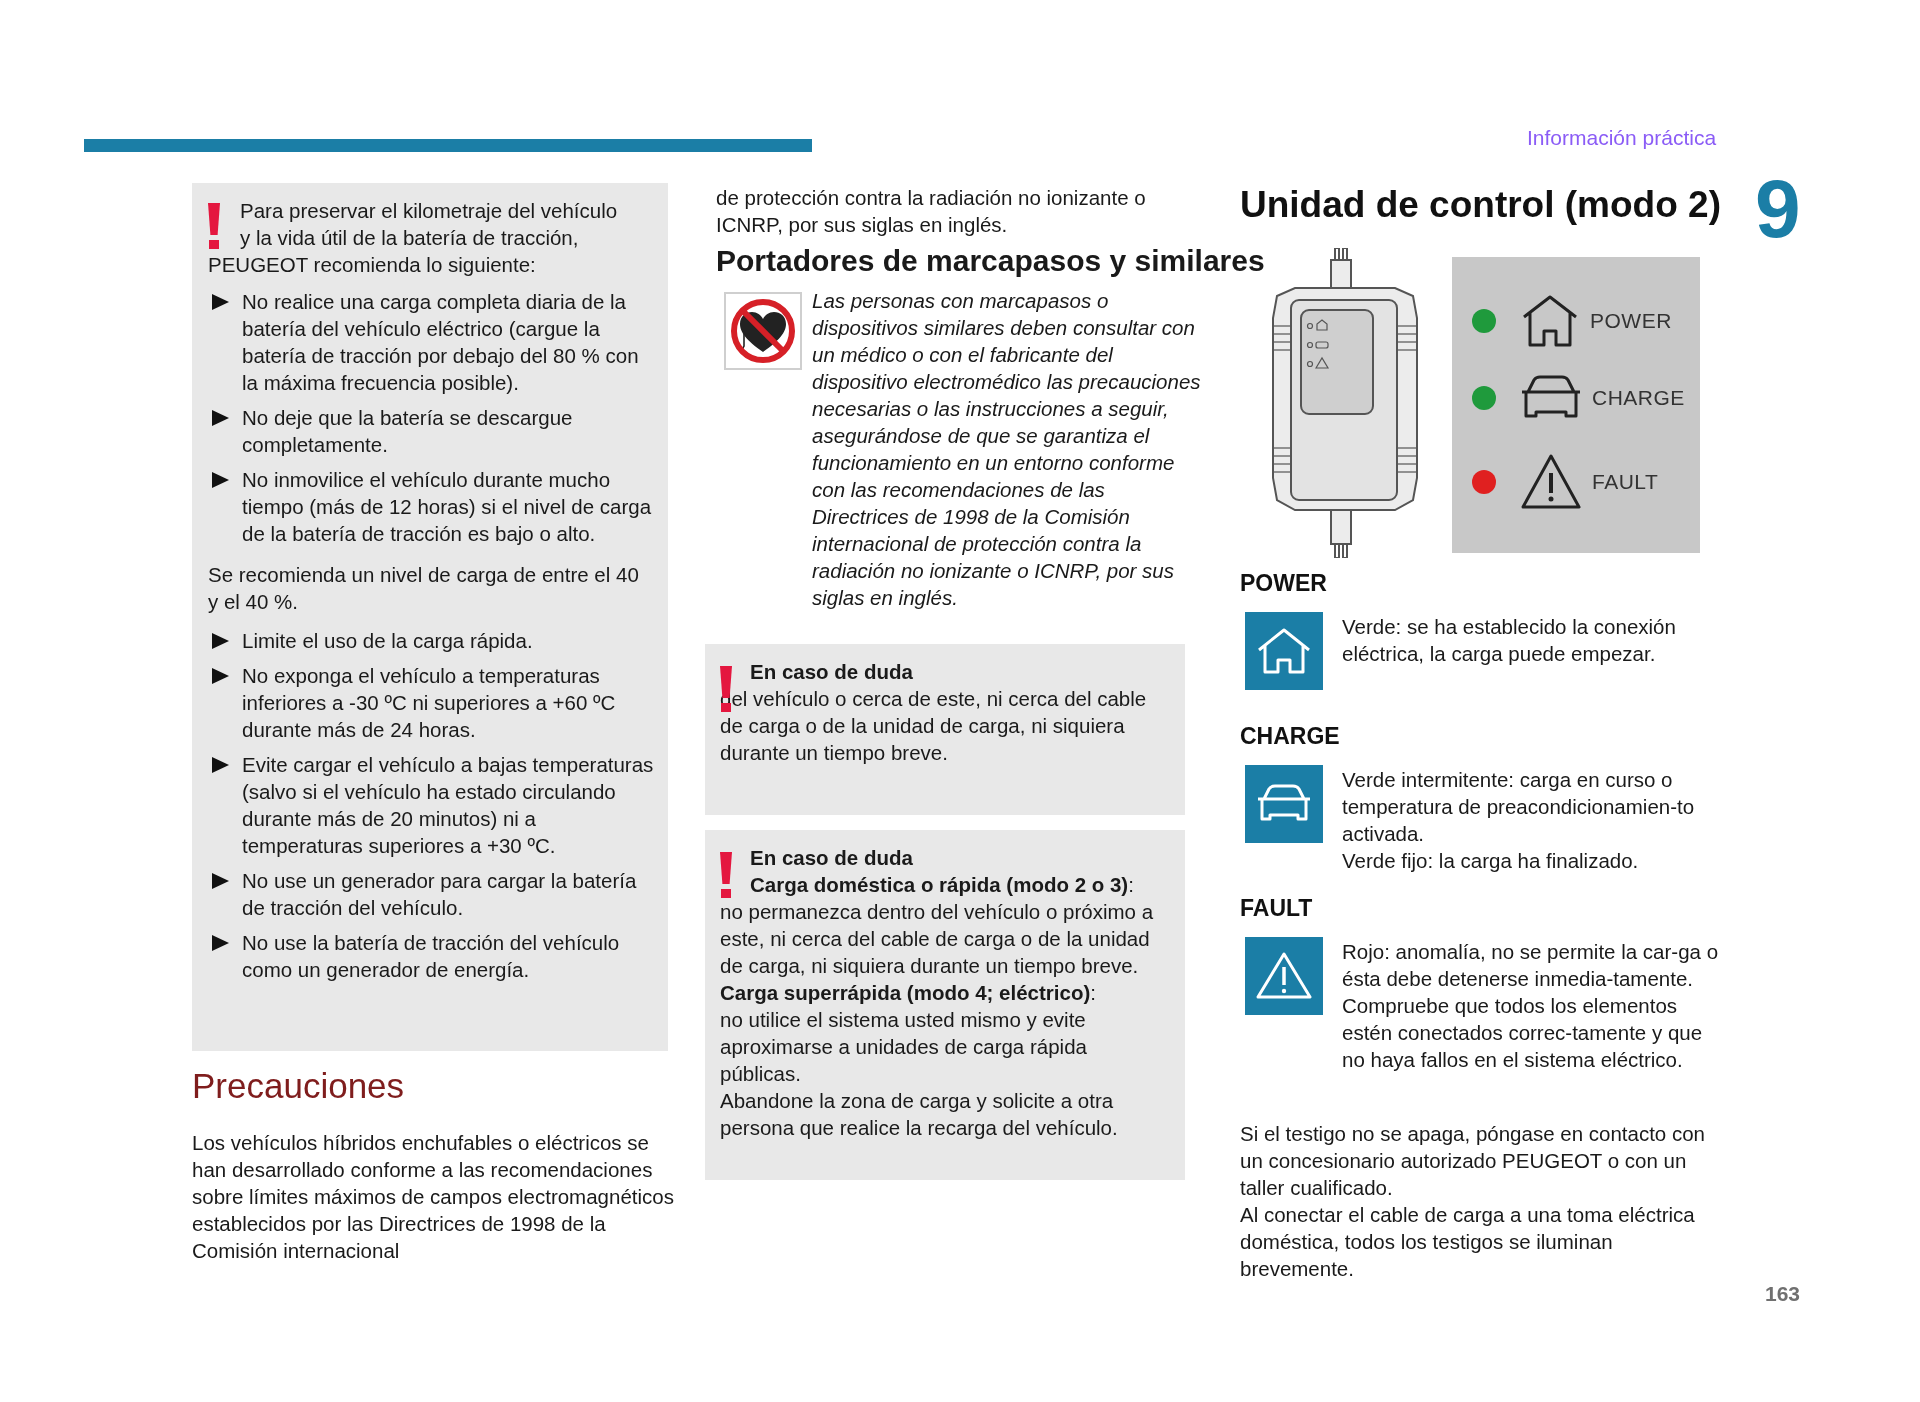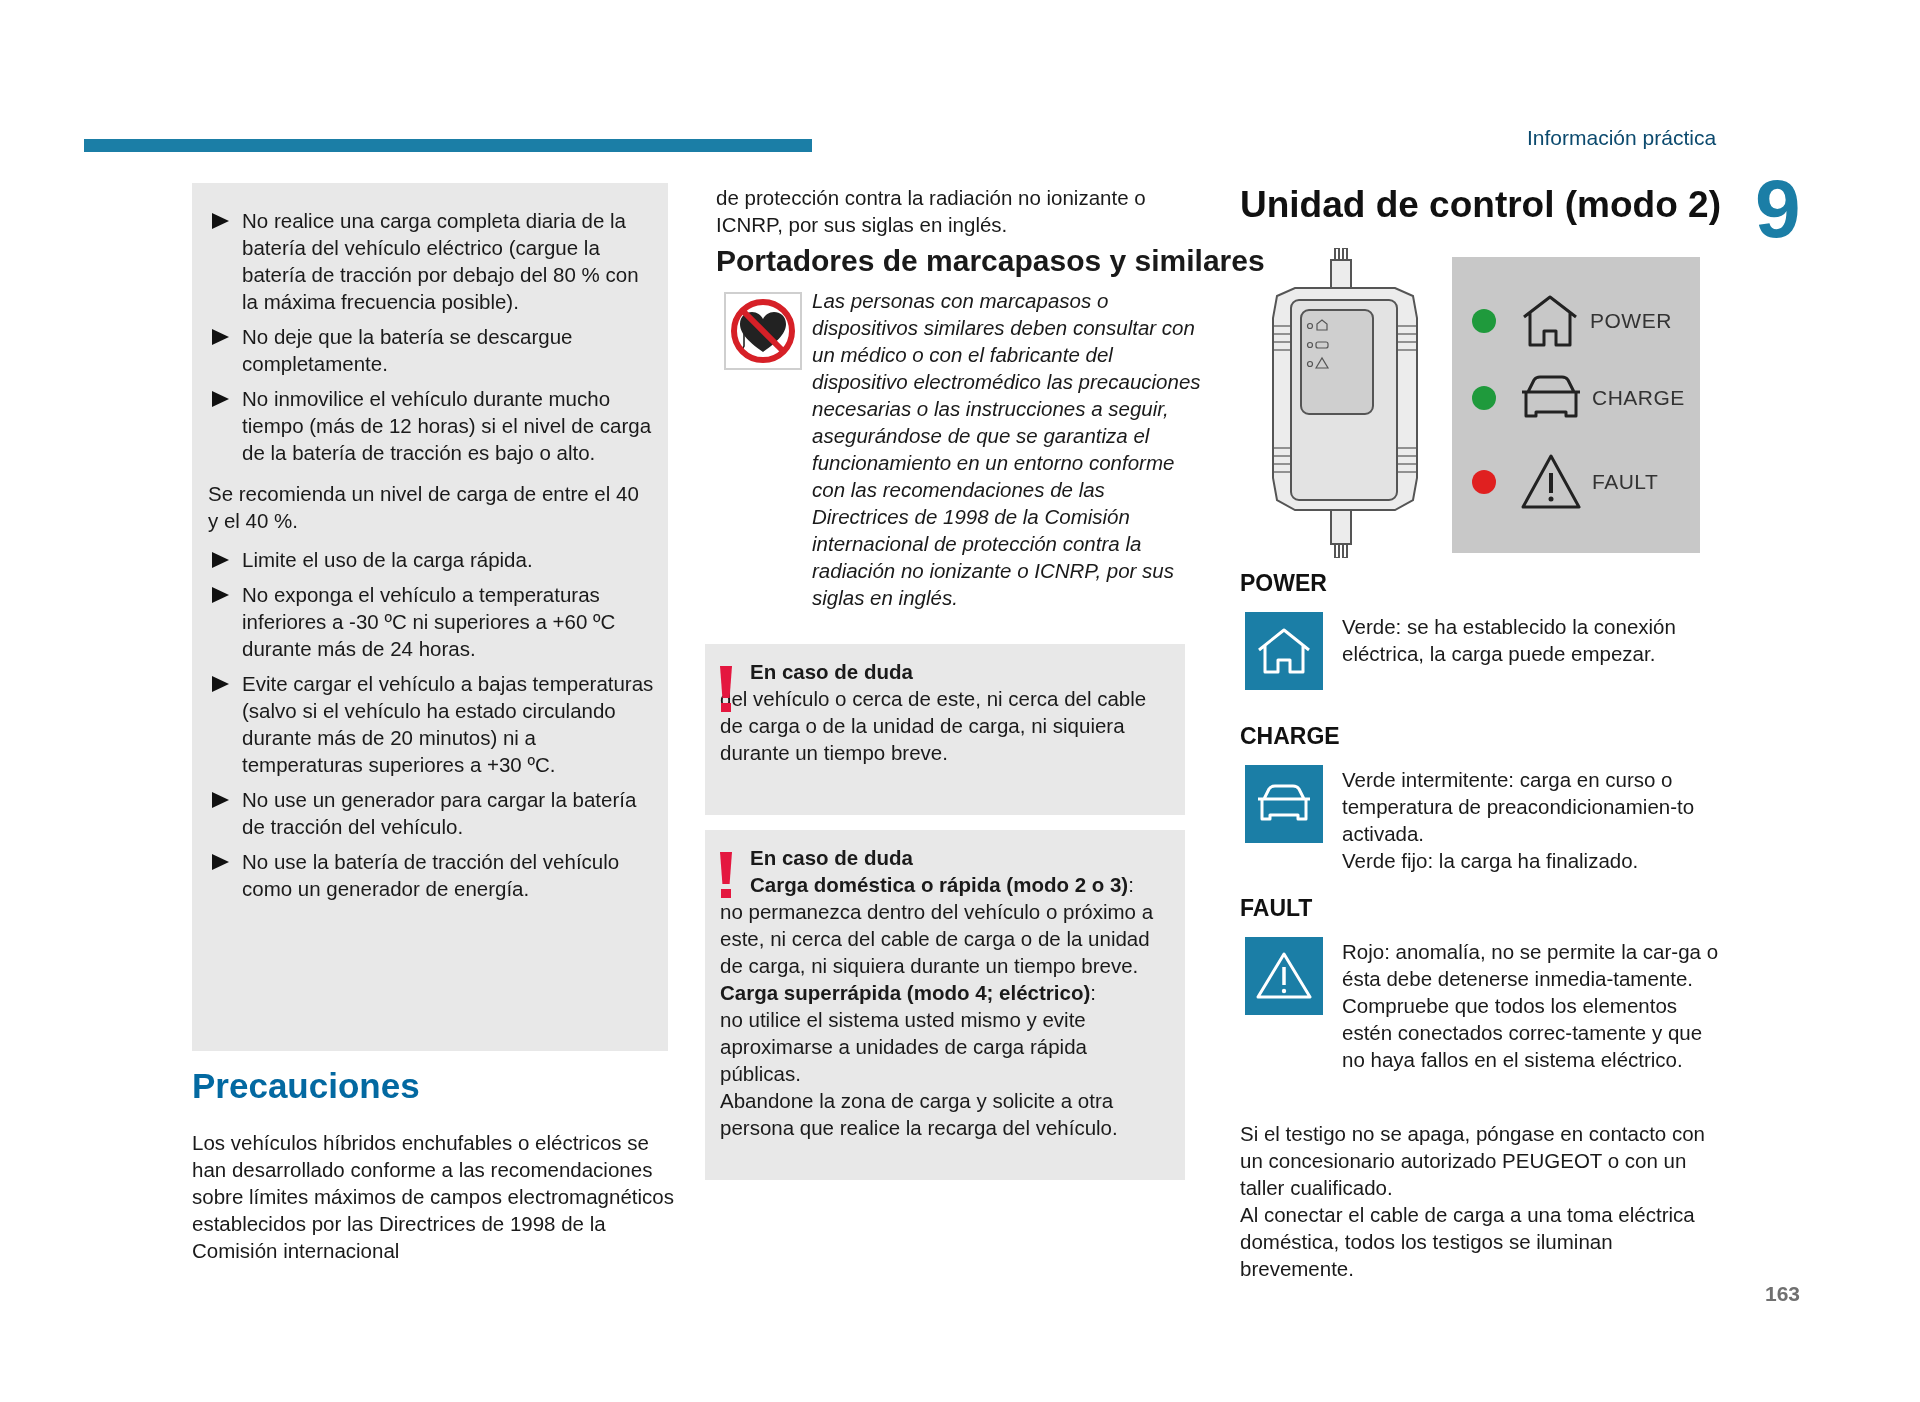--- a/index.html
+++ b/index.html
@@ -1,41 +1,41 @@
 <!DOCTYPE html>
 <html><head>
 <meta charset="utf-8">
 <style>
   html, body { margin:0; padding:0; background:#ffffff; }
   body { width:1920px; height:1402px; position:relative; overflow:hidden;
          font-family:"Liberation Sans", sans-serif; color:#1a1a1a; }
   .abs { position:absolute; }
   .topbar { left:84px; top:139px; width:728px; height:13px; background:#1b7ea6; }
-  .section-title { left:1527px; top:126px; font-size:21px; color:#0c4a6e; }
+  .section-title { left:1527px; top:126px; font-size:21px; color:#8b5cf6; }
   .chapter-num { left:1755px; top:168px; font-size:82px; font-weight:bold; color:#1b7ea6; line-height:1; }
   .page-num { left:1765px; top:1282px; font-size:21px; font-weight:bold; color:#707070; }
 
   .body-text { font-size:20.5px; line-height:27px; }
   .gray-box { background:#e8e8e8; }
 
   
   .left-box { left:192px; top:183px; width:476px; height:868px; box-sizing:border-box; padding:14px 14px 0 16px; }
   .excl { display:inline-block; width:12px; position:relative; }
   .excl .bar { position:absolute; left:0; top:0; width:12px; height:32px; background:#e4173f; clip-path:polygon(0 0,100% 0,80% 100%,20% 100%); }
   .excl .dot { position:absolute; left:1px; top:37px; width:10px; height:9px; background:#e4173f; }
   .left-intro { position:relative; padding-left:0; }
   .left-intro .excl { position:absolute; left:0; top:6px; }
   .left-intro .line1 { padding-left:32px; display:block; }
   .bullets { list-style:none; margin:10px 0 0 0; padding:0; }
   .bullets li { position:relative; padding-left:34px; margin-bottom:8px; }
   .bullets li .tri { position:absolute; left:4px; top:6px; width:0; height:0;
                      border-top:8px solid transparent; border-bottom:8px solid transparent; border-left:17px solid #111; }
   .para { margin:14px 0 12px 0; }
 
-  .prec-heading { left:192px; top:1066px; font-size:35px; font-weight:bold; color:#0369a1; }
+  .prec-heading { left:192px; top:1066px; font-size:35px; font-weight:normal; color:#7f1d1d; }
   .prec-text { left:192px; top:1129px; width:490px; }
 
   
   .mid-top { left:716px; top:184px; width:480px; }
   .mid-subhead { left:716px; top:244px; font-size:30px; font-weight:bold; }
   .pacemaker-icon { left:724px; top:292px; width:78px; height:78px; border:2px solid #cfcfcf; box-sizing:border-box; background:#fff; }
   .pacemaker-text { left:812px; top:287px; width:390px;font-style:italic; }
   .mid-box1 { left:705px; top:644px; width:480px; height:171px; box-sizing:border-box; padding:14px 14px 0 15px; }
   .mid-box2 { left:705px; top:830px; width:480px; height:350px; box-sizing:border-box; padding:14px 14px 0 15px; }
   .doubt .excl { position:absolute; left:15px; top:22px; }
@@ -56,20 +56,29 @@
   .final-text { left:1240px; top:1120px; width:480px; }
 </style>
 </head>
 <body>
 
 <div class="abs topbar"></div>
 <div class="abs section-title">Información práctica</div>
 <div class="abs chapter-num">9</div>
 
 <div class="abs gray-box left-box body-text">
+  <div class="left-intro">
+    <span class="excl">
+        <span class="bar"></span>
+        <span class="dot"></span>
+      </span>
+    <span class="line1">Para preservar el kilometraje del vehículo</span>
+    <span class="line1">y la vida útil de la batería de tracción,</span>
+    <span style="display:block">PEUGEOT recomienda lo siguiente:</span>
+  </div>
   <ul class="bullets">
     <li><span class="tri"></span><span>No realice una carga completa diaria de la batería del vehículo eléctrico (cargue la batería de tracción por debajo del 80 % con la máxima frecuencia posible).</span></li>
     <li><span class="tri"></span><span>No deje que la batería se descargue completamente.</span></li>
     <li><span class="tri"></span><span>No inmovilice el vehículo durante mucho tiempo (más de 12 horas) si el nivel de carga de la batería de tracción es bajo o alto.</span></li>
   </ul>
   <div class="para">Se recomienda un nivel de carga de entre el 40 y el 40 %.</div>
   <ul class="bullets">
     <li><span class="tri"></span><span>Limite el uso de la carga rápida.</span></li>
     <li><span class="tri"></span><span>No exponga el vehículo a temperaturas inferiores a -30 ºC ni superiores a +60 ºC durante más de 24 horas.</span></li>
     <li><span class="tri"></span><span>Evite cargar el vehículo a bajas temperaturas (salvo si el vehículo ha estado circulando durante más de 20 minutos) ni a temperaturas superiores a +30 ºC.</span></li>

